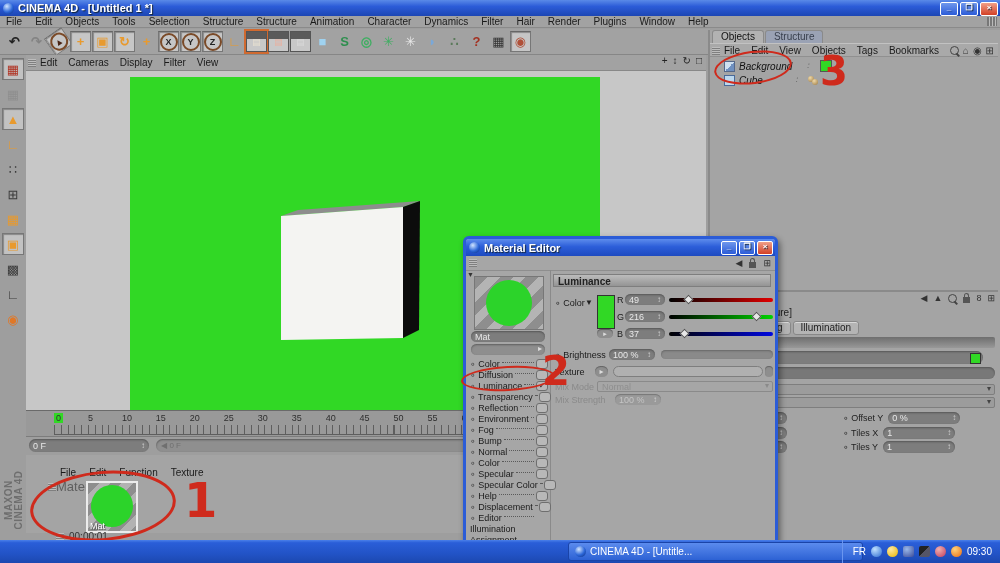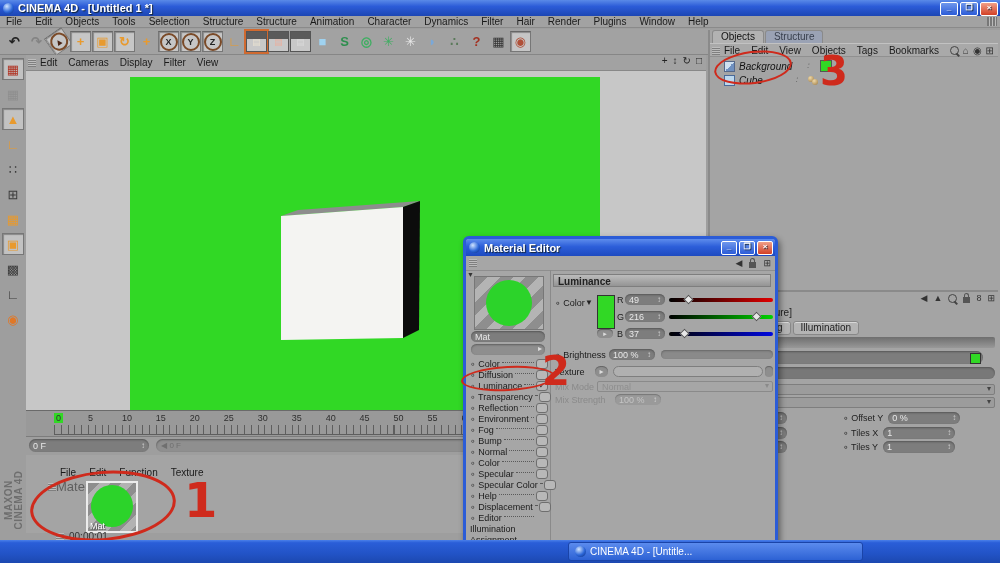--- a/index.html
+++ b/index.html
@@ -759,15 +759,25 @@
   <div class="px ann ellipse" style="left:461px;top:366px;width:90px;height:21px;border-width:2px;transform:rotate(-3deg);"></div>
   <div class="px ann annnum" style="left:542px;top:348px;font-size:40px;">2</div>
   <div class="px ann ellipse" style="left:714px;top:51px;width:74px;height:29px;border-width:2px;transform:rotate(-7deg);"></div>
   <div class="px ann annnum" style="left:820px;top:48px;font-size:40px;">3</div>
 
   <div class="px taskbar">
     <div class="task" style="left:568px;width:295px;">
       <span class="ticon" style="background:radial-gradient(circle at 35% 30%,#cfe3ff,#2b66d8 55%,#0a2a7a);"></span>
       <span>CINEMA 4D - [Untitle...</span>
     </div>
+    <div class="tray">
+      <span>FR</span>
+      <span class="trayico" style="background:radial-gradient(circle at 35% 30%,#bfe0ff,#2a6ad0);"></span>
+      <span class="trayico" style="background:radial-gradient(circle at 35% 30%,#ffe9a0,#e8b400);"></span>
+      <span class="trayico" style="background:radial-gradient(circle at 35% 30%,#9ab8e8,#3a4a9a);border-radius:2px;"></span>
+      <span class="trayico" style="background:linear-gradient(135deg,#222 0 50%,#556 50%);border-radius:2px;"></span>
+      <span class="trayico" style="background:radial-gradient(circle at 35% 30%,#f0b0b0,#c03a5a);"></span>
+      <span class="trayico" style="background:radial-gradient(circle at 35% 30%,#ffd27a,#e86a10);"></span>
+      <span>09:30</span>
+    </div>
   </div>
 
 </div>
 
 </body></html>

